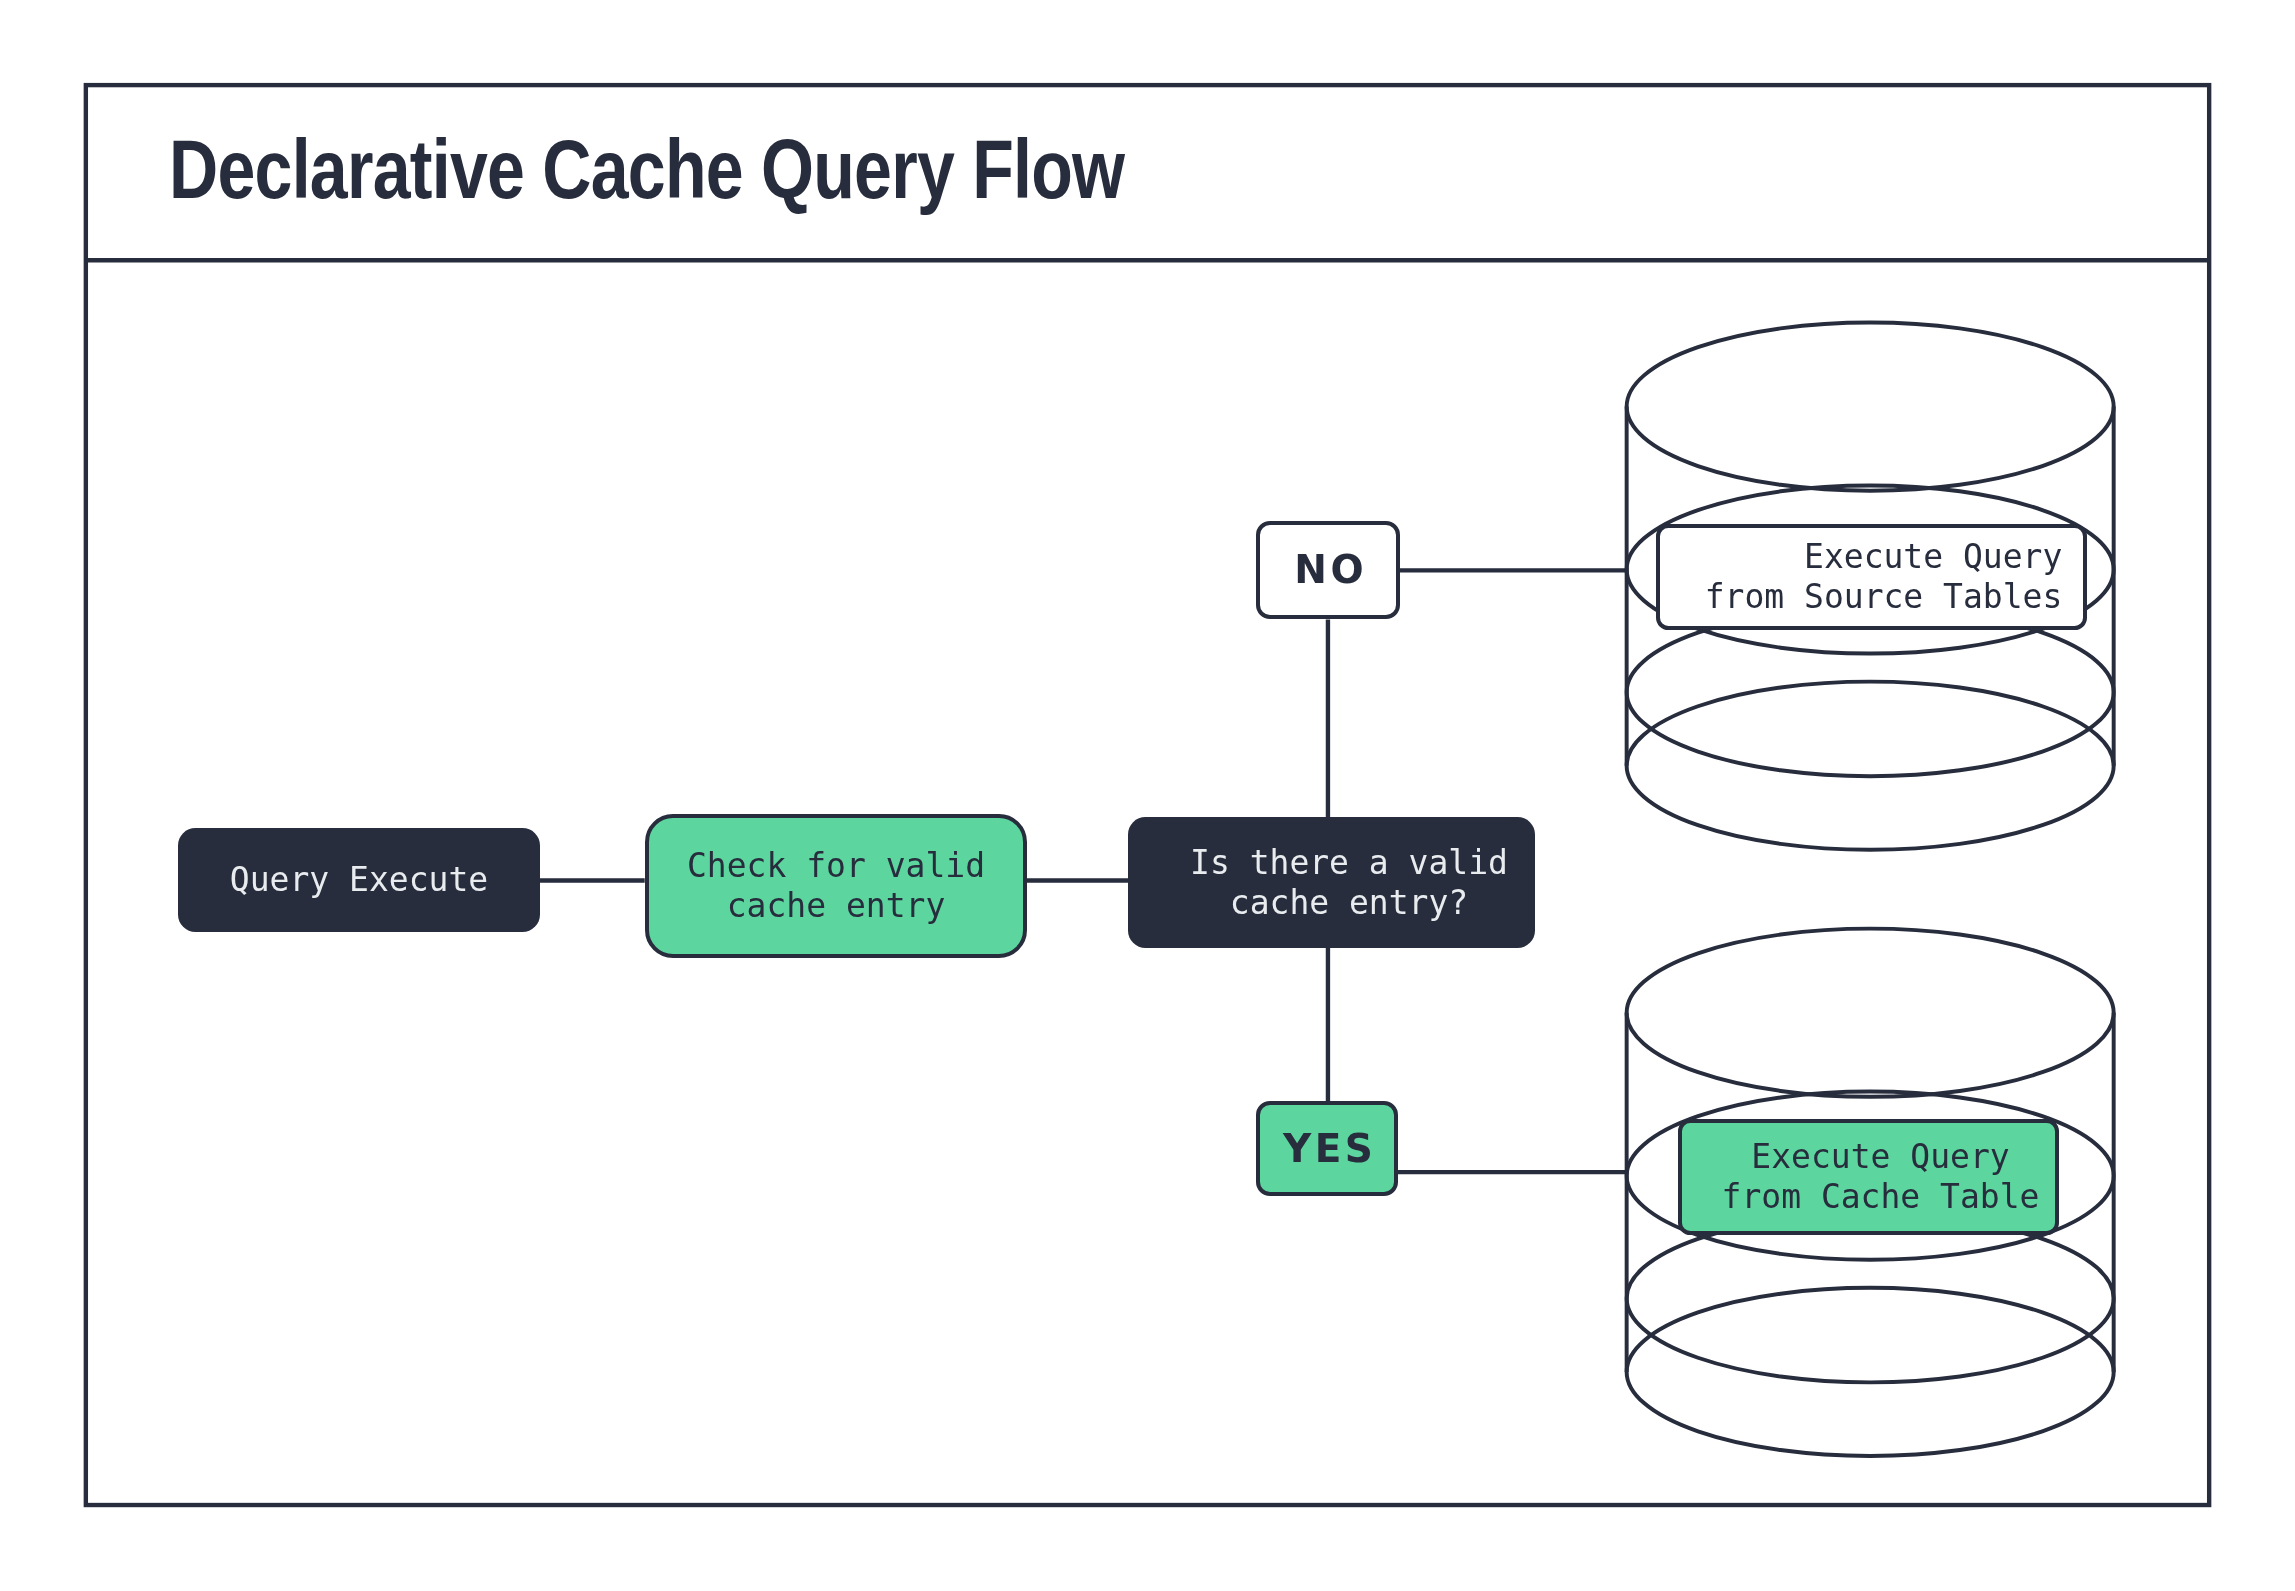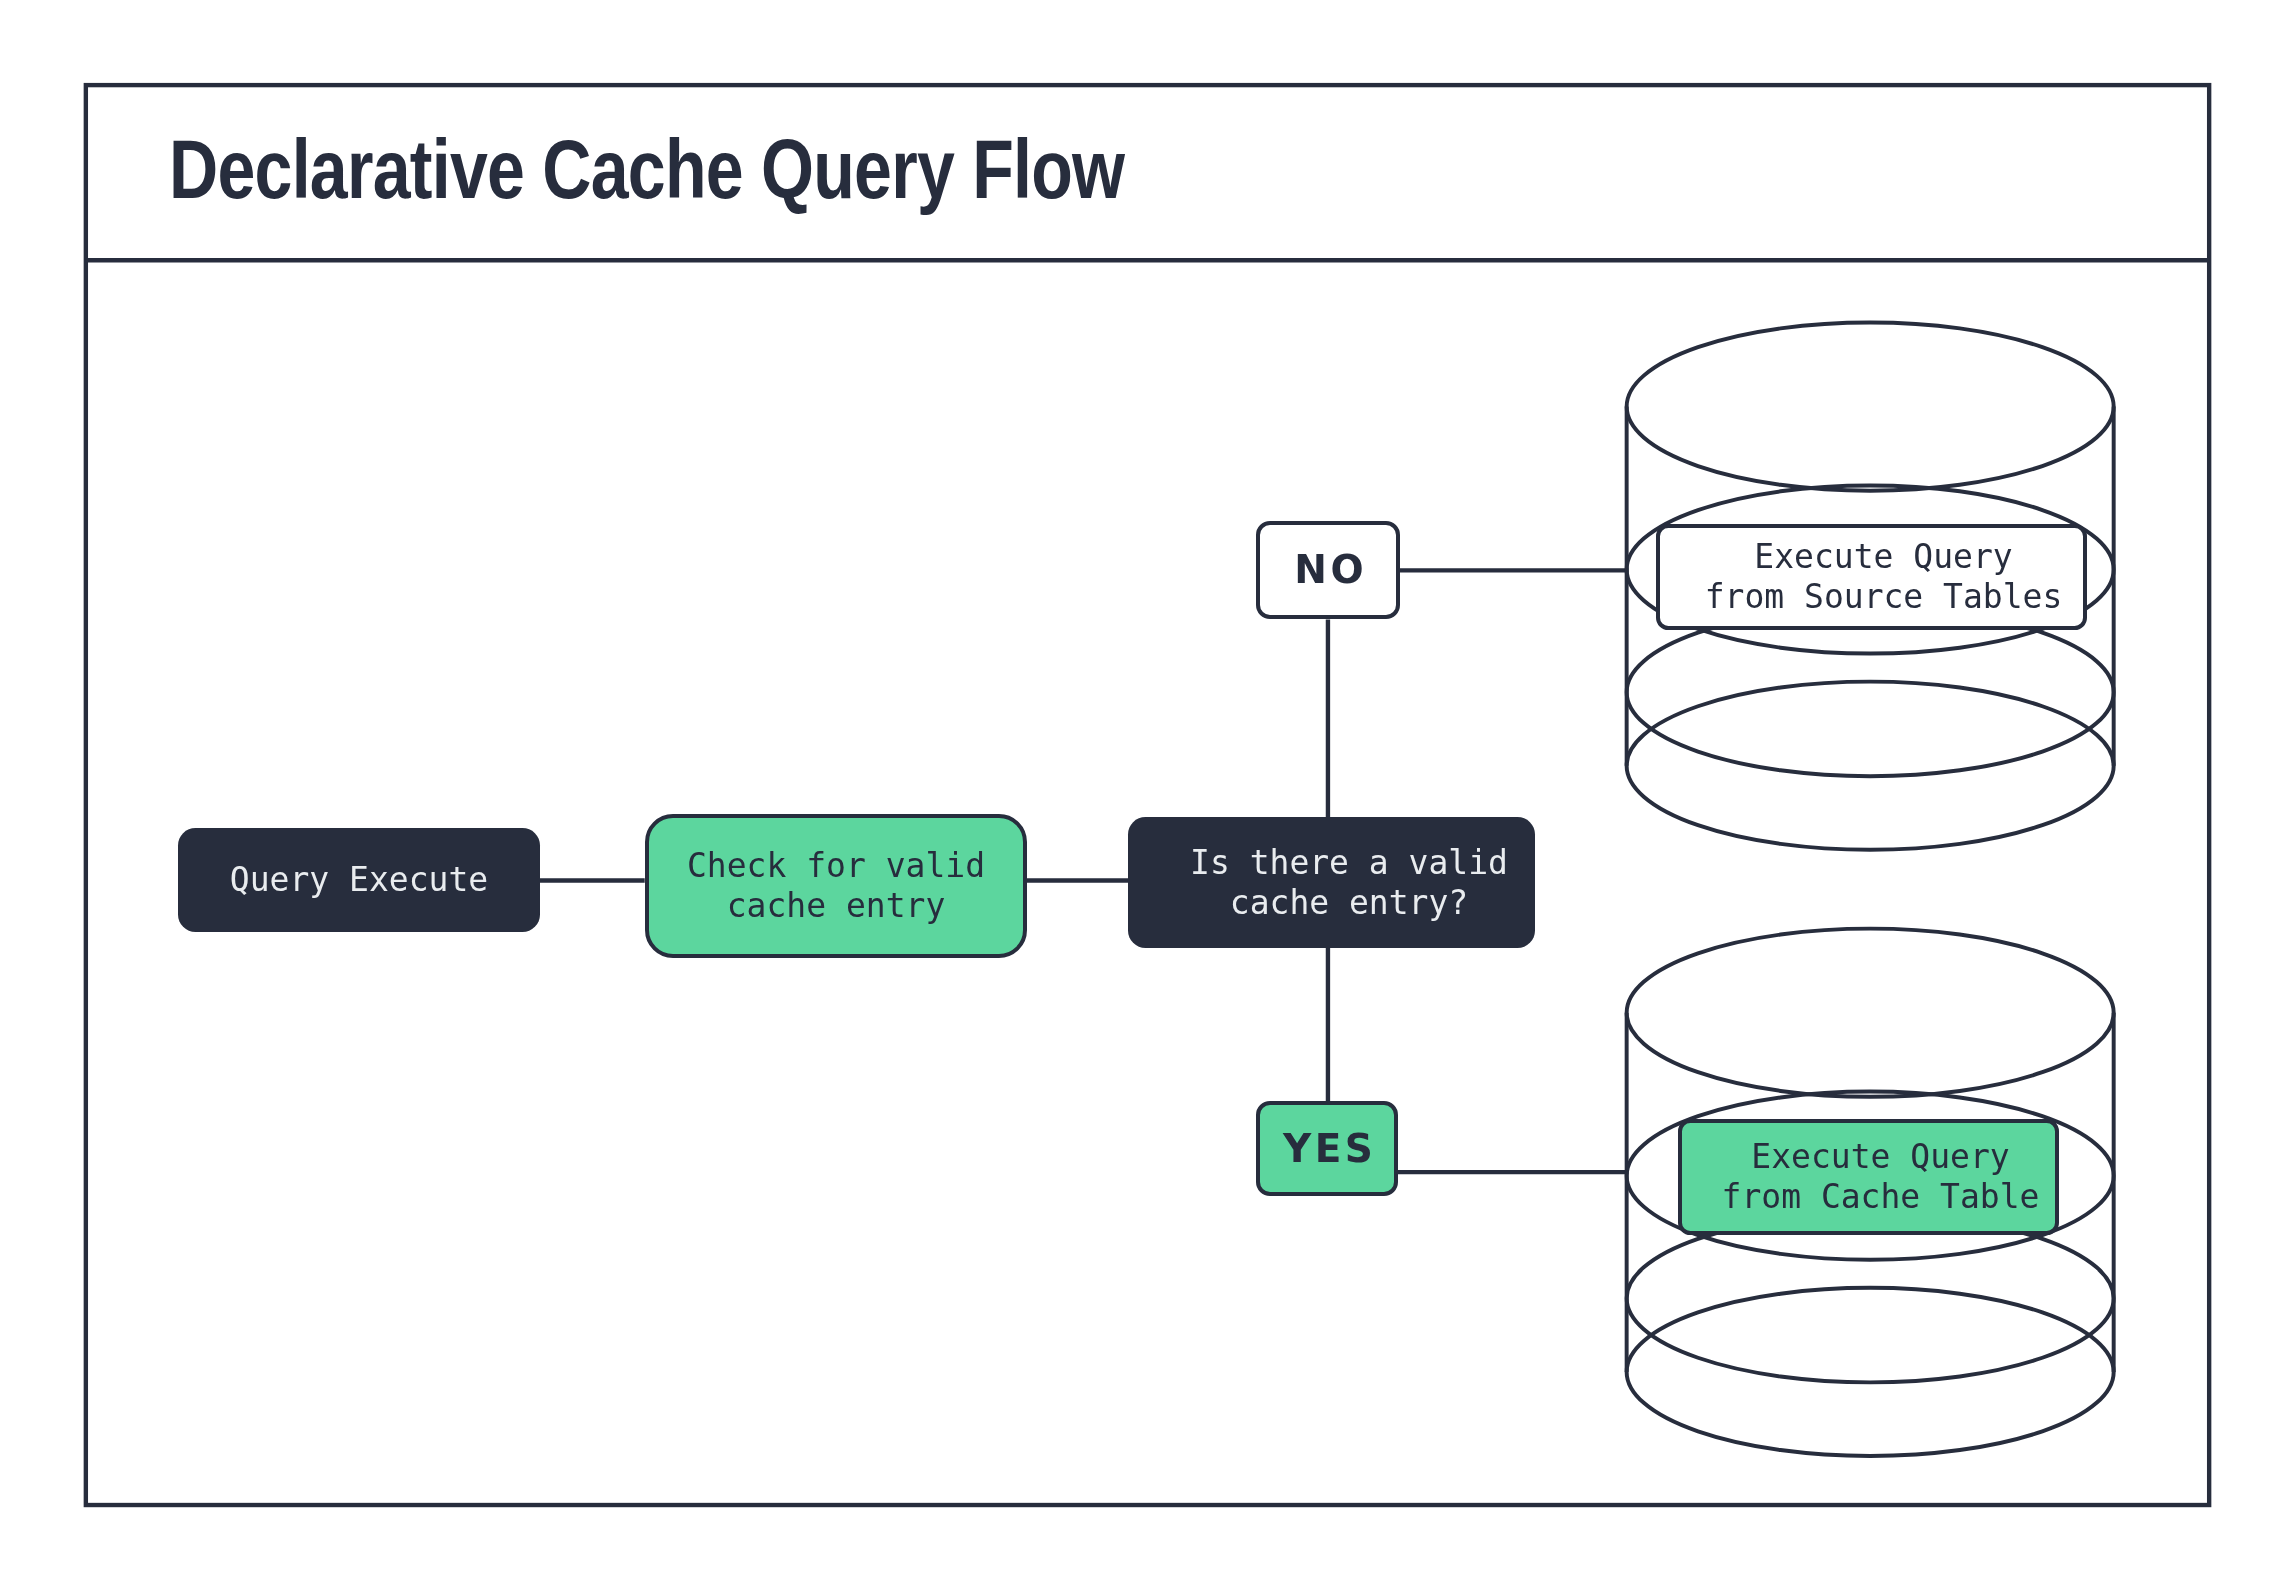--- a/index.html
+++ b/index.html
@@ -70,20 +70,21 @@
   }
   .node.green {
     background: var(--green, #5cd69e);
     border: 4.4px solid var(--ink, #272d3d);
     border-radius: 28px;
   }
   .node.white {
     background: #ffffff;
     border: 4.4px solid var(--ink, #272d3d);
     border-radius: 16px;
+    text-align: right;
   }
   .node.branch {
     font-family: "DejaVu Sans", sans-serif;
     font-weight: 700;
     font-size: 39px;
     letter-spacing: 3.5px;
     padding-left: 5.3px; 
     border-radius: 14px;
   }
   .node.db-label {

